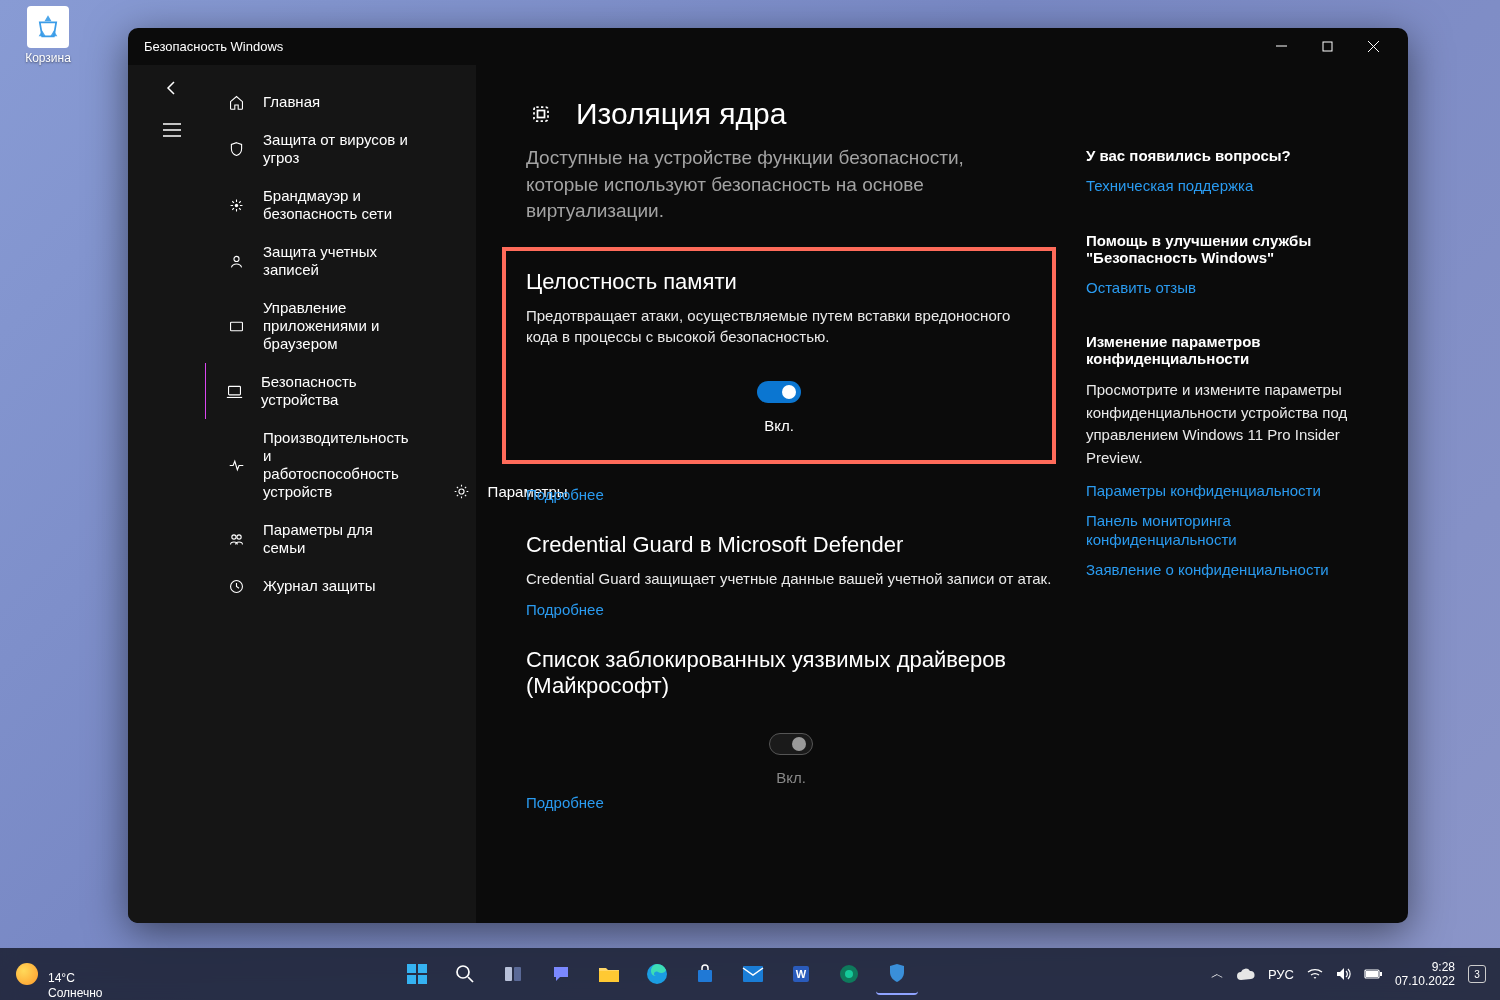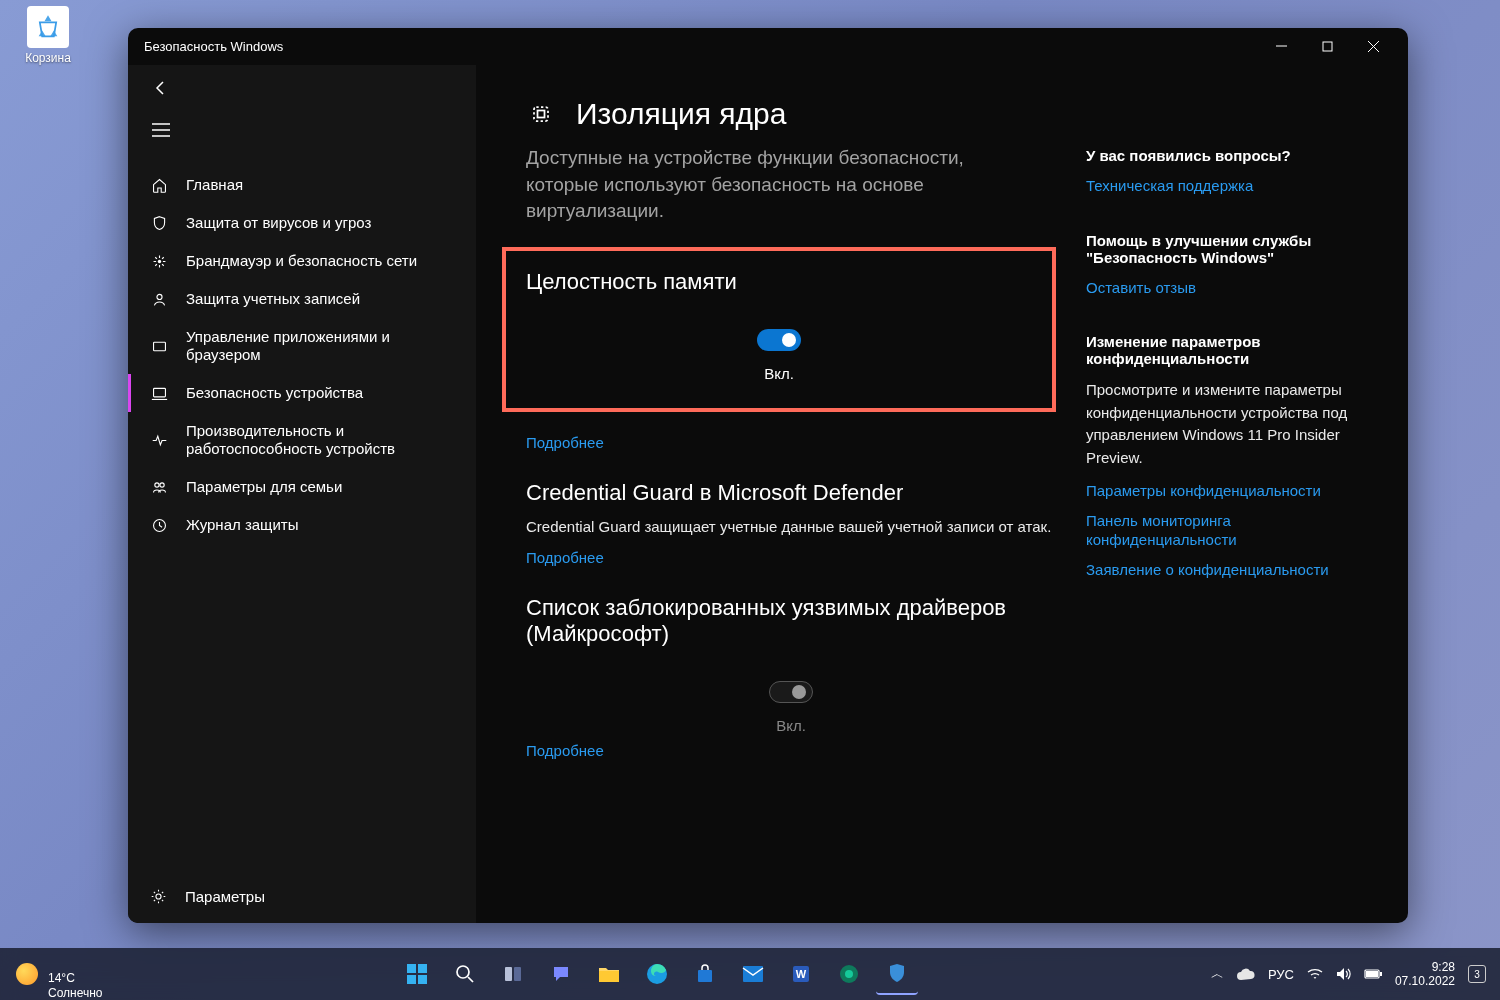--- a/index.html
+++ b/index.html
@@ -10,27 +10,27 @@
 .desktop-icon .bin { width: 42px; height: 42px; margin: 0 auto; background: #fff; border-radius: 4px; display: flex; align-items: center; justify-content: center; font-size: 26px; color: #3994e8; }
 .desktop-icon .label { color: #fff; font-size: 12px; margin-top: 3px; text-shadow: 0 1px 2px rgba(0,0,0,.5); }
 
 
 .window { position: absolute; top: 28px; left: 128px; width: 1280px; height: 895px; background: #0b0b0b; border-radius: 10px; box-shadow: 0 10px 40px rgba(0,0,0,.5); display: flex; flex-direction: column; overflow: hidden; }
 .titlebar { height: 37px; display: flex; align-items: center; padding: 0 12px; color: #fff; font-size: 13px; justify-content: flex-end; }
 .titlebar .title { flex: 1; padding-left: 4px; }
 .winbtn { width: 46px; height: 37px; display: flex; align-items: center; justify-content: center; color: #fff; cursor: pointer; }
 
 .body { flex: 1; display: flex; }
-.sidebar { width: 348px; background: #151515; display: flex; flex-direction: column; }
+.sidebar { width: 348px; background: #151515; display: flex; flex-direction: row; padding-left: 11px; }
 .sidebar .top { padding: 9px 19px 4px; }
 .back-btn { width: 28px; height: 28px; display: flex; align-items: center; justify-content: center; color: #fff; cursor: pointer; }
 .hamburger { width: 28px; height: 28px; display: flex; align-items: center; justify-content: center; color: #fff; cursor: pointer; margin: 14px 0 0 0; }
 .nav { flex: 1; padding-top: 18px; }
 .nav-item { display: flex; align-items: center; padding: 10px 22px; color: #fff; font-size: 15px; cursor: pointer; gap: 18px; line-height: 1.2; }
-.nav-item.active { border-left: 3px solid #d946ef; padding-left: 19px; }
+.nav-item.active { border-left: 1px solid #d946ef; padding-left: 19px; }
 .nav-item .ico { width: 18px; display: flex; justify-content: center; flex-shrink: 0; }
 .nav-item .txt { flex: 1; }
 .sidebar-bottom { padding: 12px 22px 18px; display: flex; align-items: center; gap: 18px; color: #fff; font-size: 15px; cursor: pointer; }
 
 .content { flex: 1; display: flex; padding: 32px 20px 20px 50px; color: #fff; gap: 30px; }
 .main-col { flex: 1; max-width: 530px; }
 .side-col { width: 290px; padding-top: 50px; }
 .page-title { display: flex; align-items: center; gap: 20px; margin-bottom: 14px; }
 .page-title .ico { width: 30px; height: 30px; display: flex; align-items: center; justify-content: center; }
 .page-title h1 { font-size: 30px; font-weight: 400; }
@@ -217,20 +217,21 @@
                 <rect x="6" y="6" width="12" height="12" rx="2" fill="none" stroke="#fff" stroke-width="1.5" stroke-dasharray="2 2"></rect>
                 <rect x="9" y="9" width="6" height="6" fill="none" stroke="#fff" stroke-width="1.5"></rect>
               </svg>
             </span>
           <h1>Изоляция ядра</h1>
         </div>
         <div class="page-desc">Доступные на устройстве функции безопасности, которые используют безопасность на основе виртуализации.</div>
 
         <div class="highlight">
           <div class="section-title">Целостность памяти</div>
+          <div class="section-desc">Предотвращает атаки, осуществляемые путем вставки вредоносного кода в процессы с высокой безопасностью.</div>
           <div class="toggle-row">
             <div class="toggle on">
                 <div class="knob"></div>
               </div>
             <div class="toggle-label">Вкл.</div>
           </div>
         </div>
         <span class="link">Подробнее</span>
 
         <div class="section">

